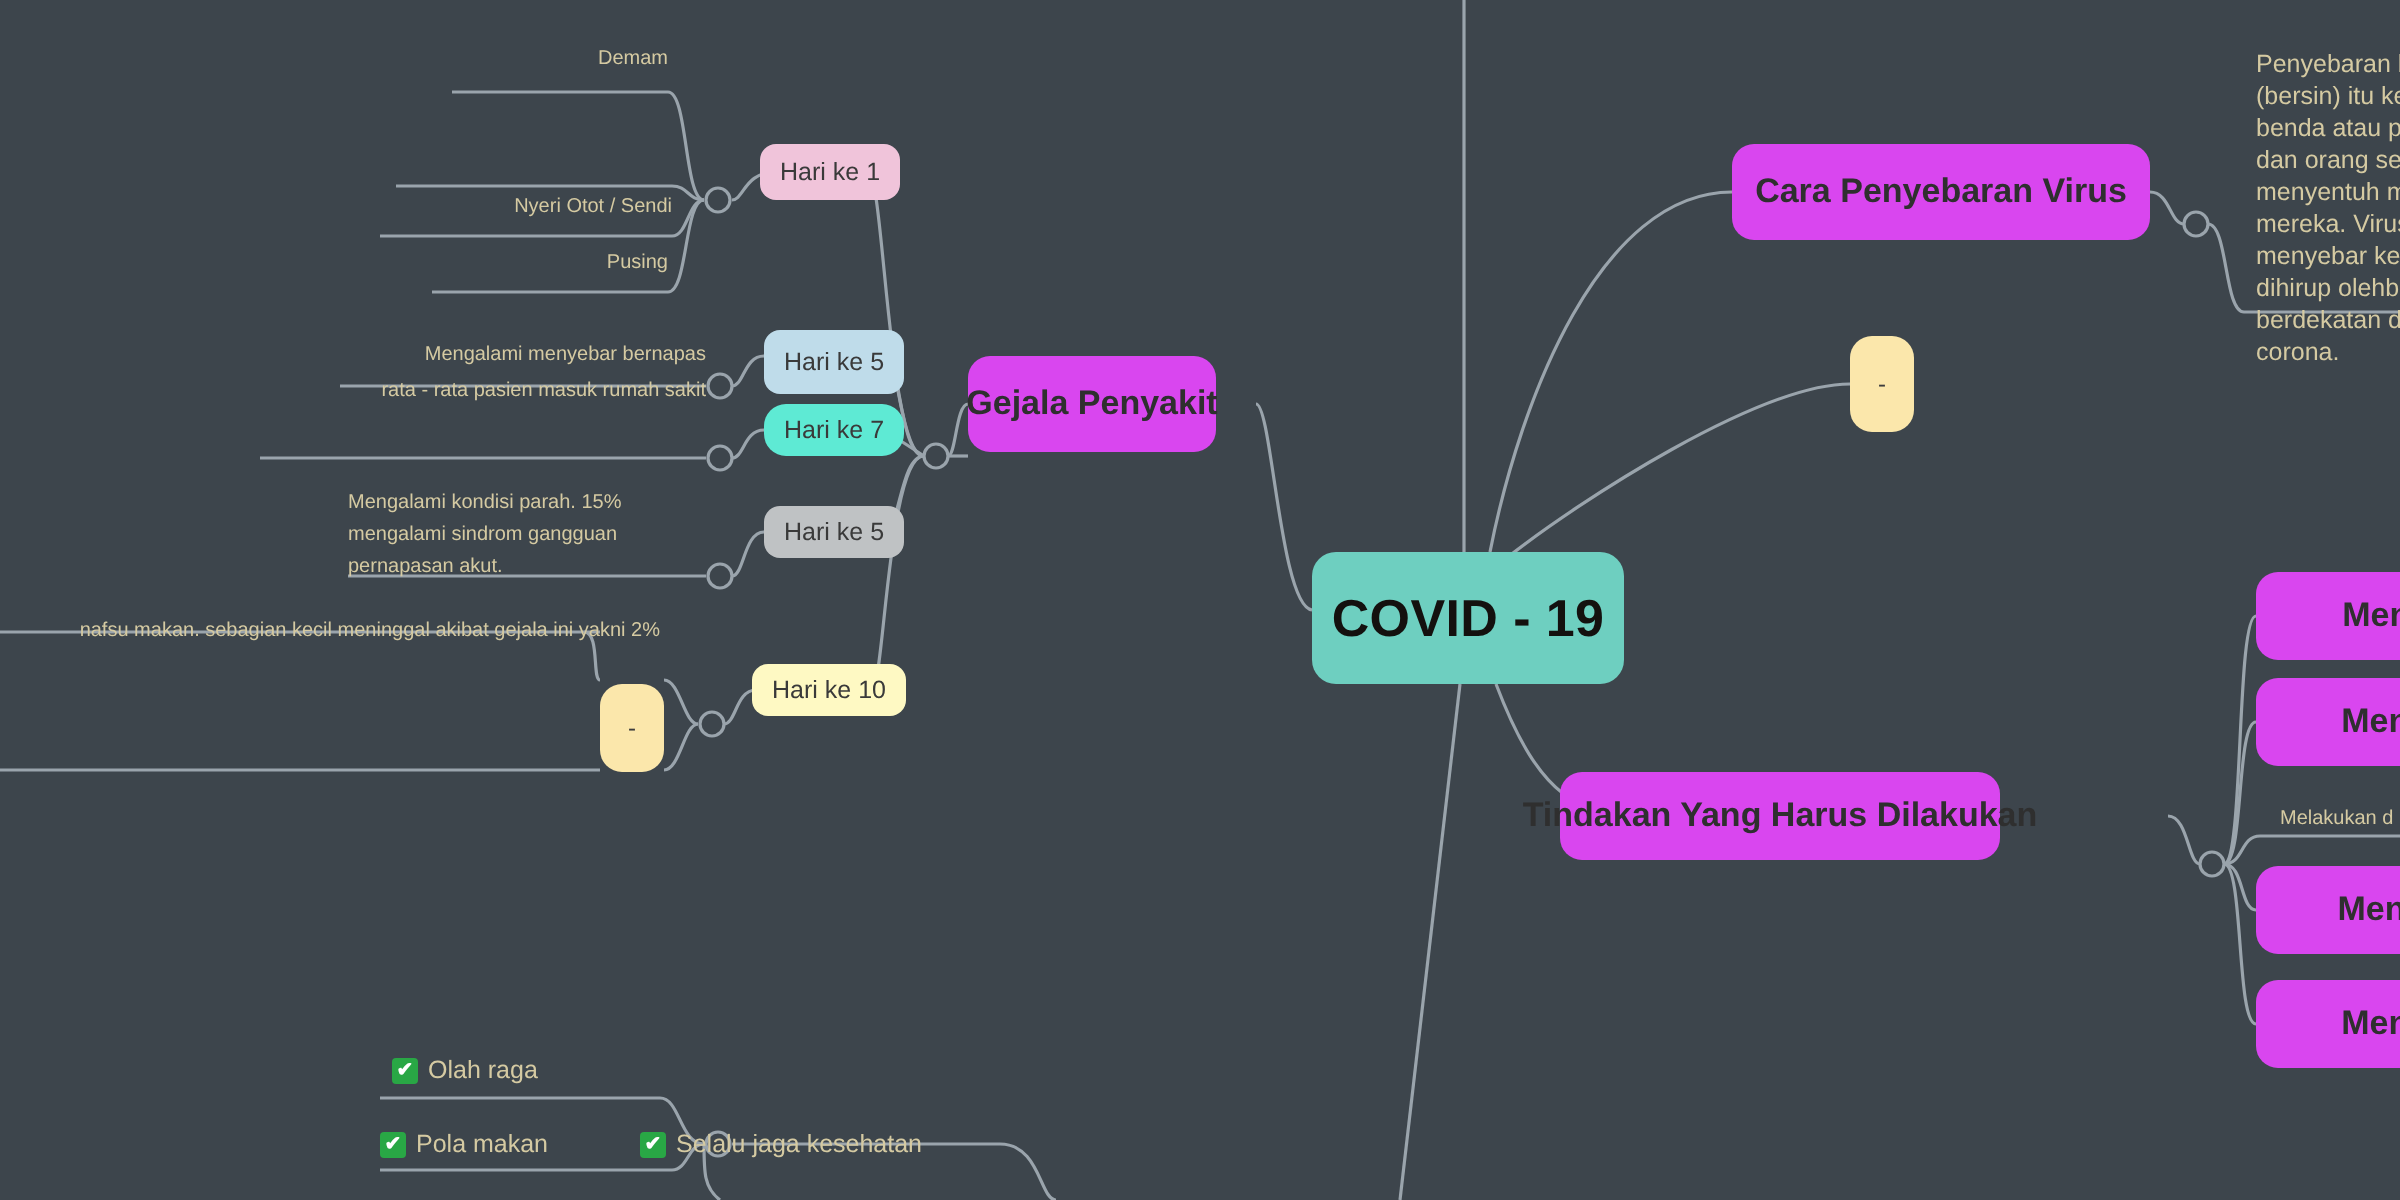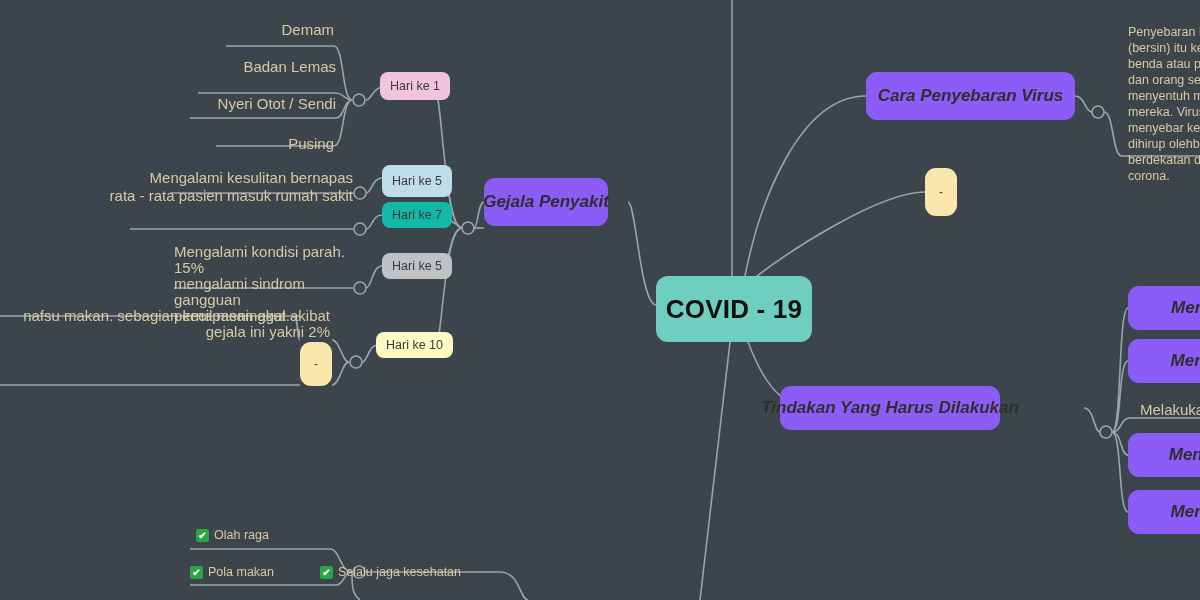--- a/index.html
+++ b/index.html
@@ -43,48 +43,47 @@
   }
   .central {
     background: #6ecfc0;
     color: #14110f;
     font-weight: bold;
     font-size: 26px;
     border-radius: 12px;
     letter-spacing: 0.2px;
   }
   .branch {
-    background: #8b5cf6;
+    background: #d946ef;
     color: #2f2f2f;
-    font-style: italic;
     font-weight: bold;
     font-size: 17px;
     border-radius: 11px;
   }
   .dash {
     background: #fbe7ab;
     color: #3d3d3d;
     font-size: 12px;
     border-radius: 11px;
   }
   .day {
     font-size: 12.5px;
     color: #3a3a3a;
     border-radius: 8px;
     padding: 0 10px;
   }
   .day.pink { background: #f0c4da; }
   .day.blue { background: #bfdcea; }
-  .day.teal { background: #14b8a6; }
+  .day.teal { background: #5eead4; border-radius: 11px; }
   .day.gray { background: #bfc2c4; }
   .day.purple { background: #fef9c3; }
   .leaf {
     position: absolute;
     color: #d5caa2;
-    font-size: 15px;
+    font-size: 10px;
     line-height: 16px;
     white-space: pre-line;
   }
   .leaf.right { text-align: right; }
   .leaf.left { text-align: left; }
   .para {
     position: absolute;
     color: #d5caa2;
     font-size: 12.5px;
     line-height: 16px;
@@ -212,27 +211,26 @@
   <div class="node day blue" style="left:382px; top:165px; height:32px;">Hari ke 5</div>
 
   <div class="node day teal" style="left:382px; top:202px; height:26px;">Hari ke 7</div>
 
   <div class="node day gray" style="left:382px; top:253px; height:26px;">Hari ke 5</div>
 
   <div class="node day purple" style="left:376px; top:332px; height:26px;">Hari ke 10</div>
 
   <div class="leaf right" style="left:180px; top:22px; width:154px;">Demam</div>
 
-  <div class="leaf right" style="left:156px; top:59px; width:180px;">Badan Lemas</div>
 
   <div class="leaf right" style="left:156px; top:96px; width:180px;">Nyeri Otot / Sendi</div>
 
-  <div class="leaf right" style="left:180px; top:136px; width:154px;">Pusing</div>
-
-  <div class="leaf right" style="left:120px; top:170px; width:233px;">Mengalami kesulitan bernapas</div>
+  <div class="leaf right" style="left:180px; top:124px; width:154px;">Pusing</div>
+
+  <div class="leaf right" style="left:120px; top:170px; width:233px;">Mengalami menyebar bernapas</div>
 
   <div class="leaf right" style="left:90px; top:188px; width:263px;">rata - rata pasien masuk rumah sakit</div>
 
   <div class="leaf left" style="left:174px; top:244px; width:180px;">Mengalami kondisi parah. 15%
 mengalami sindrom gangguan
 pernapasan akut.</div>
 
   <div class="leaf right" style="left:-20px; top:308px; width:350px;">nafsu makan. sebagian kecil meninggal akibat gejala ini yakni 2%</div>
 
   <div class="para" style="left:1128px; top:24px; width:120px;">Penyebaran bi

